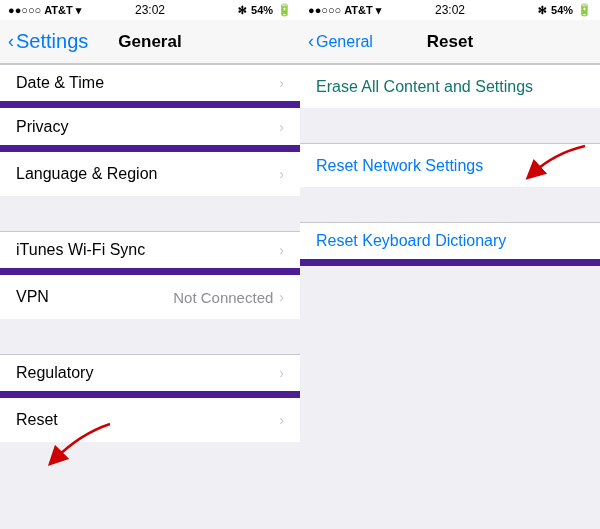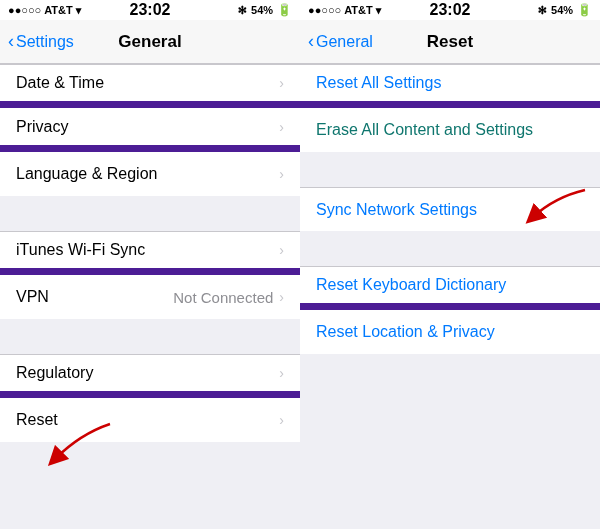--- a/index.html
+++ b/index.html
@@ -19,21 +19,21 @@
       display: flex;
       align-items: center;
       justify-content: space-between;
       padding: 0 8px;
       font-size: 11px;
       font-weight: 600;
       color: #000;
     }
     .status-bar .left-status { display: flex; align-items: center; gap: 3px; }
     .status-bar .right-status { display: flex; align-items: center; gap: 4px; }
-    .status-bar .time { position: absolute; left: 50%; transform: translateX(-50%); font-size: 16px; font-weight: 700; }
+    .status-bar .time { position: absolute; left: 50%; transform: translateX(-50%); font-size: 12px; font-weight: 400; }
     .status-bar-wrapper { position: relative; }
 
     
     .nav-bar {
       height: 44px;
       background: #f7f7f7;
       border-bottom: 1px solid #c8c7cc;
       display: flex;
       align-items: center;
       justify-content: center;
@@ -137,21 +137,21 @@
     <div class="right-status">
       <span>✻</span>
       <span>54%</span>
       <span style="font-size:12px;">🔋</span>
     </div>
   </div>
 
   <div class="nav-bar">
     <div class="back-btn">
       <span class="chevron">‹</span>
-      <span style="color:#007aff;font-size:16px;">Settings</span>
+      <span style="color:#007aff;font-size:20px;">Settings</span>
     </div>
     <span class="title">General</span>
   </div>
 
   <div class="settings-list">
 
     <div class="list-section">
       <div class="list-item">
         <span class="label">Date &amp; Time</span>
         <span class="chevron-right">›</span>
@@ -222,47 +222,41 @@
     <div class="back-btn">
       <span class="chevron">‹</span>
       <span style="color:#007aff;font-size:16px;">General</span>
     </div>
     <span class="title">Reset</span>
   </div>
 
   <div class="settings-list">
 
     <div class="list-section">
-      <div class="list-item">
-        <span class="label" style="color:#007aff;">Reset All Settings</span>
-      </div>
       <div class="list-item" style="border-bottom:none;">
         <span class="label" style="color:#0f766e;">Erase All Content and Settings</span>
       </div>
     </div>
 
     <div class="section-separator"></div>
     <div class="list-section" style="position:relative;">
       <div class="list-item" style="border-bottom:none;">
-        <span class="label" style="color:#007aff;">Sync Network Settings</span>
+        <span class="label" style="color:#007aff;">Reset Network Settings</span>
       </div>
 
       <svg style="position:absolute;top:-5px;right:5px;width:80px;height:50px;pointer-events:none;">
         <defs>
           <marker id="arrowhead-right" markerWidth="8" markerHeight="8" refX="4" refY="4" orient="auto">
             <path d="M0,0 L0,8 L8,4 z" fill="#cc0000"></path>
           </marker>
         </defs>
         <path d="M 70,8 Q 40,15 18,35" stroke="#cc0000" stroke-width="2.5" fill="none" marker-end="url(#arrowhead-right)"></path>
       </svg>
     </div>
 
     <div class="section-separator"></div>
     <div class="list-section">
       <div class="list-item">
         <span class="label" style="color:#007aff;">Reset Keyboard Dictionary</span>
       </div>
-      <div class="list-item" style="border-bottom:none;">
-        <span class="label" style="color:#007aff;">Reset Location &amp; Privacy</span>
-      </div>
     </div>
   </div>
 </div>
 
 </body></html>

